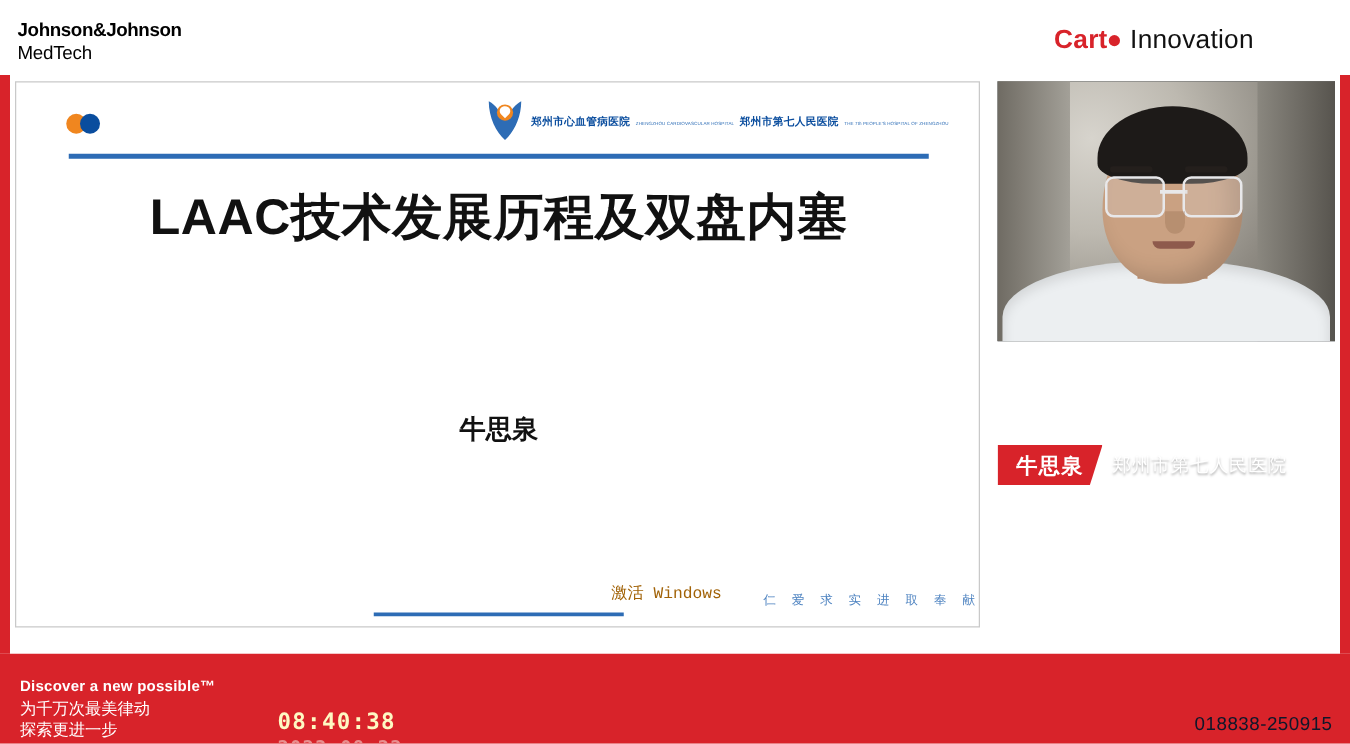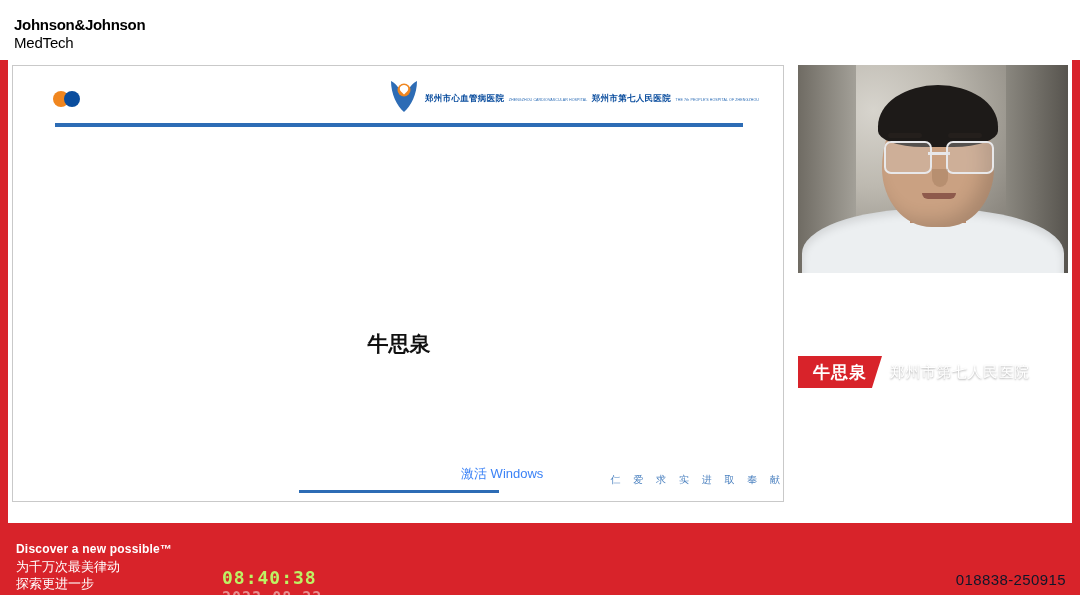--- a/index.html
+++ b/index.html
@@ -220,25 +220,26 @@
     opacity: 0.85;
   }
   .footer-bar {
     margin: 3px auto 0;
     width: 200px;
     height: 3px;
     background: #2d6cb5;
   }
   .watermark {
     position: absolute;
-    left: 448px;
+    left: 476px;
     bottom: 18px;
     font-size: 13px;
-    color: #3b82f6;
-    white-space: nowrap;
+    color: #a16207;
+    white-space: nowrap;
+    font-family: Liberation Mono, monospace;
   }
 
   
   .cam {
     position: absolute;
     left: 798px;
     top: 5px;
     width: 270px;
     height: 208px;
     overflow: hidden;
@@ -435,21 +436,21 @@
     white-space: nowrap;
   }
   .discover .d3 {
     font-size: 13px;
     white-space: nowrap;
   }
   .clock {
     position: absolute;
     left: 222px;
     top: 44px;
-    color: #bef264;
+    color: #fef9c3;
     font-family: "DejaVu Sans Mono", monospace;
     font-size: 18px;
     font-weight: bold;
     letter-spacing: 1px;
   }
   .clock-date {
     position: absolute;
     left: 222px;
     top: 66px;
     color: #e88f8f;
@@ -468,20 +469,24 @@
     white-space: nowrap;
   }
 </style>
 </head>
 <body>
 
 <div class="header">
   <div class="jj-logo">
     <div class="l1">Johnson&amp;Johnson</div>
     <div class="l2">MedTech</div>
+  </div>
+  <div class="carto-logo">
+    <span class="carto-word"><span>Cart</span><span class="carto-dot"></span></span>
+    <span class="innov">Innovation</span>
   </div>
 </div>
 
 <div class="stage">
   <div class="red-rail"></div>
   <div class="red-rail-right"></div>
 
   <div class="slide">
     <div class="slide-dots">
       <span class="dot-o"></span>
@@ -500,20 +505,21 @@
         <span class="hl1">郑州市心血管病医院</span>
         <span class="hl2">ZHENGZHOU CARDIOVASCULAR HOSPITAL</span>
         <span class="hl3">郑州市第七人民医院</span>
         <span class="hl4">THE 7th PEOPLE'S HOSPITAL OF ZHENGZHOU</span>
       </span>
     </div>
 
     <div class="slide-rule"></div>
 
     <div class="slide-title">
+      <div>LAAC技术发展历程及双盘内塞</div>
     </div>
 
     <div class="slide-presenter">
       <div>牛思泉</div>
     </div>
 
     <div class="slide-footer">
       <div class="footer-motto">仁 爱 求 实 进 取 奉 献</div>
       <div class="footer-bar"></div>
     </div>

